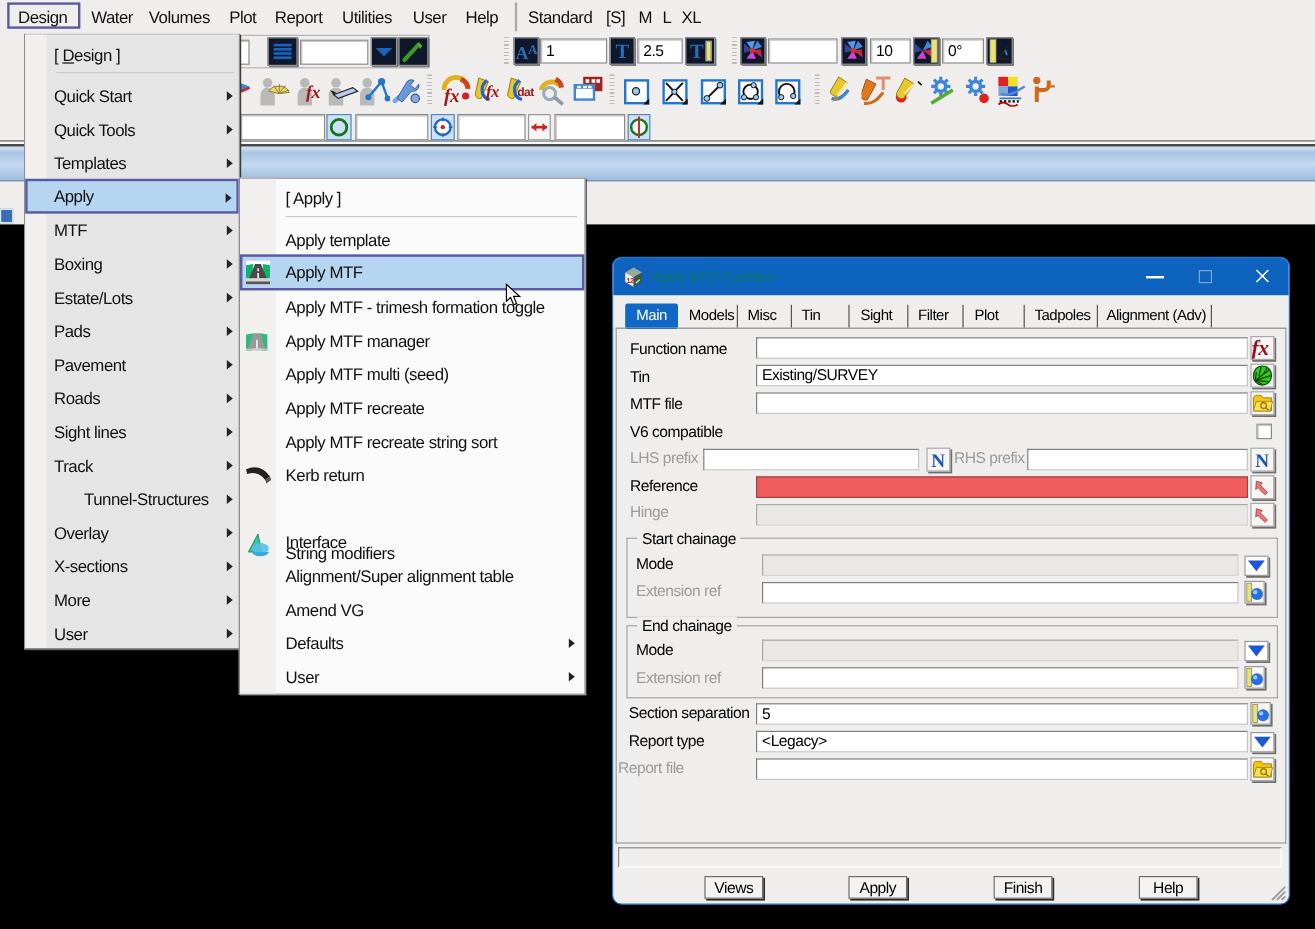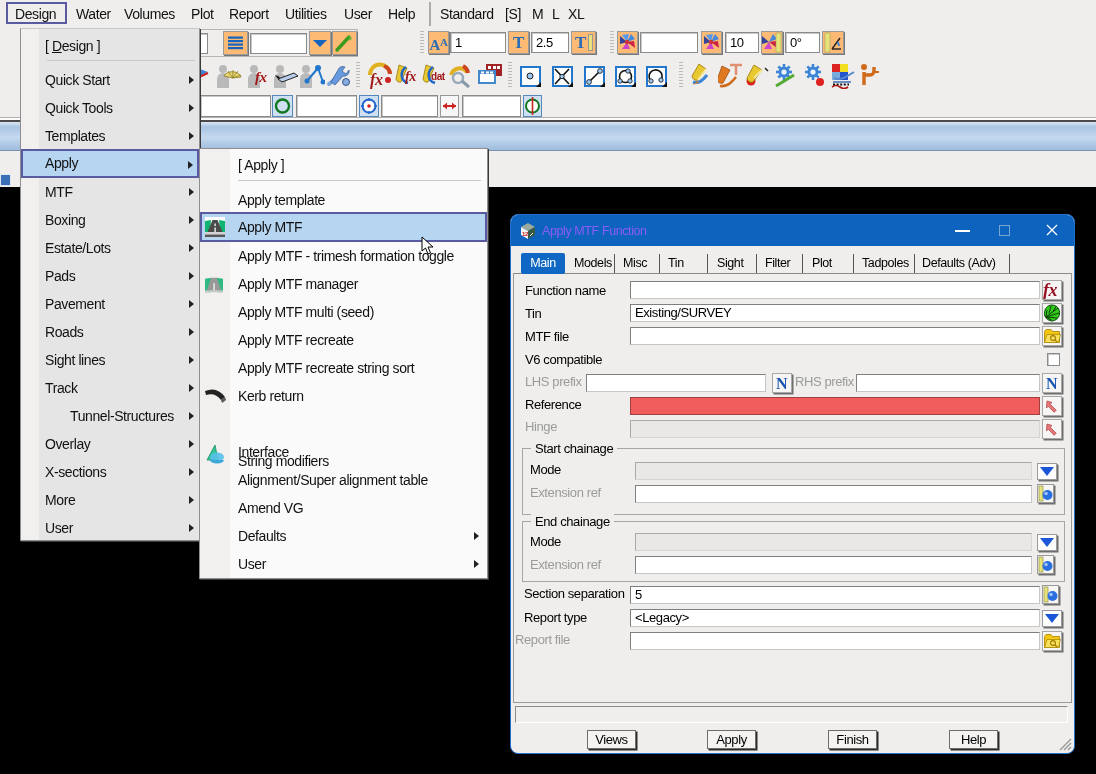--- a/index.html
+++ b/index.html
@@ -1,21 +1,21 @@
 <!DOCTYPE html>
 <html><head>
 <meta charset="utf-8">
 <style>
 * { margin:0; padding:0; box-sizing:border-box; }
 html,body { width:1096px; height:774px; overflow:hidden; }
 body { background:#000; font-family:"Liberation Sans", sans-serif; position:relative; letter-spacing:-0.4px; }
 .abs { position:absolute; } .abs > svg { display:block; }
 .tb { background:#efeeed; }
 .tinp { background:#fff; border:1px solid #8a8a8a; box-shadow: inset 1px 1px 0 #c8c8c8; }
-.btn1 { background:#fdba74; border:1px solid #9a9a9a; box-shadow:1px 1px 0 #777; }
+.btn1 { background:#0f172a; border:1px solid #9a9a9a; box-shadow:1px 1px 0 #777; }
 .grip { width:4px; background-image:repeating-linear-gradient(180deg,#bbb 0 1px,#efeeed 1px 3px); }
 .mtext { font-size:14px; color:#111; white-space:nowrap; }
 .dtext { font-size:13px; color:#000; }
 .menu-item { position:absolute; left:0; width:100%; height:28px; line-height:28px; padding-left:24px; font-size:14px; color:#111; }
 .sub-item { position:absolute; left:0; width:100%; height:28px; line-height:28px; padding-left:38px; font-size:14px; color:#111; }
 .arrow { position:absolute; right:5px; top:10px; width:0; height:0; border-top:4.5px solid transparent; border-bottom:4.5px solid transparent; border-left:5px solid #222; }
 .ibox { position:absolute; width:20px; height:20px; background:#f7f6f5; border:1px solid #a8a8a8; box-shadow:1.5px 1.5px 0 #6e6e6e; }
 .dfield { position:absolute; height:18px; background:#fff; border:1px solid #7f7f7f; border-bottom-color:#c6c6c6; border-right-color:#c6c6c6; font-size:13px; line-height:16px; padding-left:4px; color:#000; }
 .dis { background:#e9e8e7 !important; border-color:#a9a9a9 #d5d5d5 #d5d5d5 #a9a9a9 !important; }
 .glabel { position:absolute; font-size:13px; color:#9b9b9b; height:16px; line-height:16px; white-space:nowrap; }
@@ -457,38 +457,38 @@
   <div class="abs" style="left:0; top:0; width:100%; height:31px; background:#0e63be;"></div>
   <div class="abs" style="left:9px; top:7px;">
       <svg width="16" height="18" viewBox="0 0 16 18">
         <polygon points="8,1 15,5 8,9 1,5" fill="#9aab9e"></polygon>
         <polygon points="1,5 8,9 8,17 1,13" fill="#f2f2f2"></polygon>
         <polygon points="15,5 8,9 8,17 15,13" fill="#3a5a46"></polygon>
         <text x="2" y="14" font-size="6" fill="#cc2222" font-weight="bold">12</text>
         <path d="M10 14 l3 -3" stroke="#fff" stroke-width="1"></path>
       </svg>
     </div>
-  <div class="abs" style="left:31px; top:9px; font-size:12.5px; color:#8b5cf6;">Apply MTF Function</div>
+  <div class="abs" style="left:31px; top:9px; font-size:12.5px; color:#0f766e;">Apply MTF Function</div>
   <div class="abs" style="left:444px; top:15px; width:15px; height:1.5px; background:#fff;"></div>
   <div class="abs" style="left:488px; top:10px; width:11px; height:11px; border:1px solid #7aa6d4;"></div>
   <div class="abs" style="left:535px; top:9px; line-height:0;">
       <svg width="12" height="12">
         <path d="M1 1 L11 11 M11 1 L1 11" stroke="#fff" stroke-width="1.3"></path>
       </svg>
     </div>
 
   <div class="abs" style="left:10px; top:38px; width:44px; height:20px; background:#1168c4; color:#fff; font-size:12.5px; text-align:center; line-height:20px; border-radius:2px 2px 0 0;">Main</div>
   <div class="abs dtext" style="left:58px; top:39px; width:46px; height:19px; line-height:19px; padding-left:5px; border-right:1.5px solid #555; font-size:12.5px;">Models</div>
   <div class="abs dtext" style="left:107px; top:39px; width:42px; height:19px; line-height:19px; padding-left:5px; border-right:1.5px solid #555; font-size:12.5px;">Misc</div>
   <div class="abs dtext" style="left:152px; top:39px; width:45px; height:19px; line-height:19px; padding-left:5px; border-right:1.5px solid #555; font-size:12.5px;">Tin</div>
   <div class="abs dtext" style="left:201px; top:39px; width:45px; height:19px; line-height:19px; padding-left:5px; border-right:1.5px solid #555; font-size:12.5px;">Sight</div>
   <div class="abs dtext" style="left:249px; top:39px; width:43px; height:19px; line-height:19px; padding-left:5px; border-right:1.5px solid #555; font-size:12.5px;">Filter</div>
   <div class="abs dtext" style="left:296px; top:39px; width:47px; height:19px; line-height:19px; padding-left:5px; border-right:1.5px solid #555; font-size:12.5px;">Plot</div>
   <div class="abs dtext" style="left:346px; top:39px; width:58px; height:19px; line-height:19px; padding-left:5px; border-right:1.5px solid #555; font-size:12.5px;">Tadpoles</div>
-  <div class="abs dtext" style="left:406px; top:39px; width:93px; height:19px; line-height:19px; padding-left:5px; border-right:1.5px solid #555; font-size:12.5px; white-space:nowrap;">Defaults (Adv)</div>
+  <div class="abs dtext" style="left:406px; top:39px; width:93px; height:19px; line-height:19px; padding-left:5px; border-right:1.5px solid #555; font-size:12.5px; white-space:nowrap;">Alignment (Adv)</div>
 
   <div class="abs" style="left:2px; top:58px; width:559px; height:430px; border:1px solid #9a9a9a; border-top-color:#8a8a8a;"></div>
   <div class="abs" style="left:11px; top:58px; width:42px; height:1px; background:#1168c4;"></div>
 
   <div class="blabel" style="left:14px; top:68px;">Function name</div>
   <div class="dfield" style="left:119px; top:66px; width:410px;"></div>
   <div class="ibox" style="left:531px; top:65px;"><svg width="18" height="18">
         <text x="0" y="15" font-family="Liberation Serif" font-style="italic" font-weight="bold" font-size="18" fill="#991022">fx</text>
       </svg></div>
   <div class="blabel" style="left:14px; top:91px;">Tin</div>

